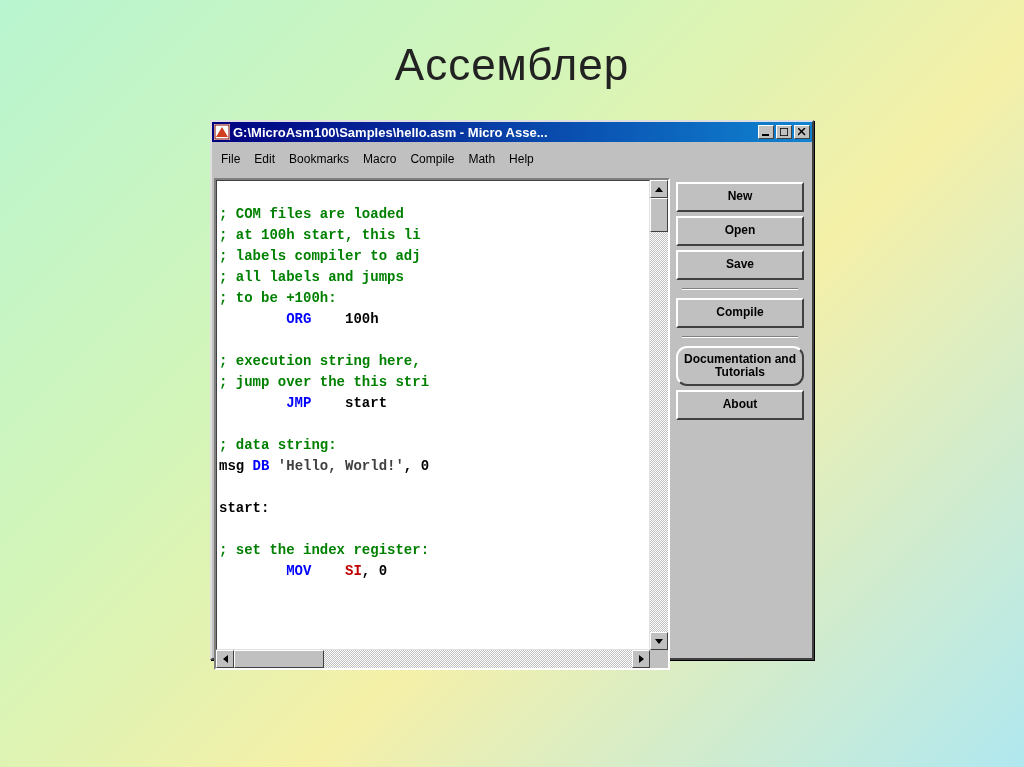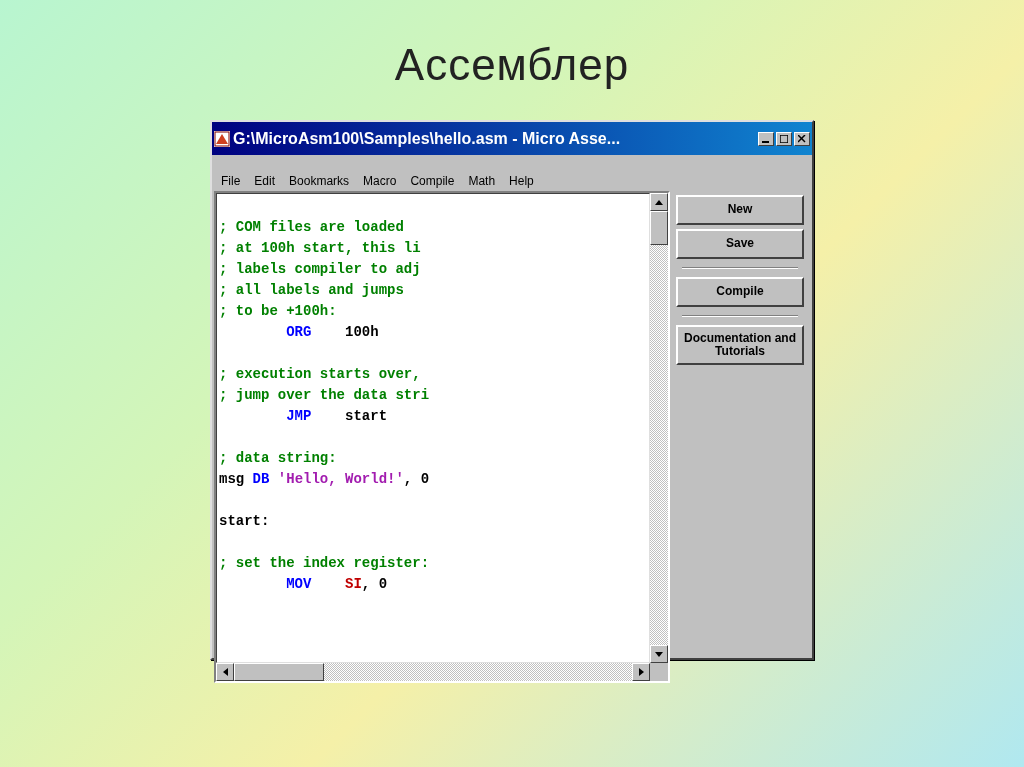--- a/index.html
+++ b/index.html
@@ -29,26 +29,26 @@
     background: #c0c0c0;
     border: 2px solid;
     border-color: #dfdfdf #404040 #404040 #dfdfdf;
     box-shadow: 1px 1px 0 #000;
     font-family: "MS Sans Serif", Tahoma, sans-serif;
     font-size: 11px;
   }
   .titlebar {
     background: linear-gradient(90deg, #000080 0%, #1084d0 100%);
     color: #fff;
-    height: 33px;
+    height: 20px;
     display: flex;
     align-items: center;
     padding: 0 2px;
     font-weight: bold;
-    font-size: 16px;
+    font-size: 13px;
   }
   .titlebar-icon {
     width: 16px; height: 16px; margin-right: 3px;
     display: inline-flex; align-items: center; justify-content: center;
   }
   .titlebar-icon svg { width:16px; height:16px; }
   .titlebar-text { flex: 1; white-space: nowrap; overflow: hidden; text-overflow: ellipsis; }
   .titlebar-controls { display: flex; gap: 0; }
   .titlebar-btn {
     width: 16px; height: 14px;
@@ -63,20 +63,21 @@
     color: #000;
     cursor: default;
   }
   .titlebar-btn.close { margin-left: 2px; }
   .menubar {
     display: flex;
     background: #c0c0c0;
     padding: 17px 2px;
     font-size: 12px;
     height: 20px;
+    align-items: center;
   }
   .menu-item {
     padding: 2px 7px;
     cursor: default;
   }
   .client-area {
     display: flex;
     height: calc(100% - 40px);
     padding: 2px;
   }
@@ -102,21 +103,21 @@
     line-height: 21px;
     white-space: pre;
     padding: 2px 0 2px 2px;
     color: #000080;
   }
   .c-comment { color: #008000; margin-top: 32px; }
   .c-keyword { color: #0000ff; }
   .c-number  { color: #000; }
   .c-label   { color: #000; margin-top: 20px; }
   .c-reg     { color: #c00000; }
-  .c-string  { color: #a21caf; }
+  .c-string  { color: #404040; }
   .scrollbar-v {
     position: absolute;
     right: 0; top: 0; bottom: 18px; width: 18px;
     background: #c0c0c0;
     display: flex; flex-direction: column;
   }
   .scrollbar-h {
     position: absolute;
     left: 0; right: 18px; bottom: 0; height: 18px;
     background: #c0c0c0;
@@ -172,21 +173,21 @@
     border: 2px solid;
     border-color: #fff #404040 #404040 #fff;
     font-size: 12px;
     display: flex; align-items: center; justify-content: center;
     text-align: center;
     cursor: default;
     padding: 2px;
     line-height: 1.1;
     font-weight: bold;
   }
-  .side-btn.tall { height: 40px; }
+  .side-btn.tall { height: 40px; border-radius: 11px; }
   .separator {
     height: 2px;
     margin: 4px 6px;
     border-top: 1px solid #808080;
     border-bottom: 1px solid #fff;
   }
 </style>
 </head>
 <body>
 
@@ -238,22 +239,22 @@
     <div class="editor-frame">
       <div class="editor-inner">
 <div class="code">
 <span class="c-comment">; COM files are loaded</span>
 <span class="c-comment">; at 100h start, this li</span>
 <span class="c-comment">; labels compiler to adj</span>
 <span class="c-comment">; all labels and jumps</span>
 <span class="c-comment">; to be +100h:</span>
 <span><span>        </span><span class="c-keyword">ORG</span><span class="c-number">    100h</span></span>
 <span></span>
-<span class="c-comment">; execution starts over,</span>
-<span class="c-comment">; jump over the data stri</span>
+<span class="c-comment">; execution string here,</span>
+<span class="c-comment">; jump over the this stri</span>
 <span><span>        </span><span class="c-keyword">JMP</span><span class="c-label">    start</span></span>
 <span></span>
 <span class="c-comment">; data string:</span>
 <span><span class="c-label">msg </span><span class="c-keyword">DB</span><span> </span><span class="c-string">'Hello, World!'</span><span class="c-number">, 0</span></span>
 <span></span>
 <span class="c-label">start:</span>
 <span></span>
 <span class="c-comment">; set the index register:</span>
 <span><span>        </span><span class="c-keyword">MOV</span><span>    </span><span class="c-reg">SI</span><span class="c-number">, 0</span></span>
 </div>
@@ -281,21 +282,23 @@
         <div class="scroll-btn">
             <div class="arrow right"></div>
           </div>
       </div>
 
       <div class="corner-box"></div>
     </div>
 
     <div class="side-panel">
       <div class="side-btn">New</div>
+      <div class="side-btn">Open</div>
       <div class="side-btn">Save</div>
       <div class="separator"></div>
       <div class="side-btn">Compile</div>
       <div class="separator"></div>
       <div class="side-btn tall">Documentation and Tutorials</div>
+      <div class="side-btn">About</div>
     </div>
 
   </div>
 </div>
 
 </body></html>

